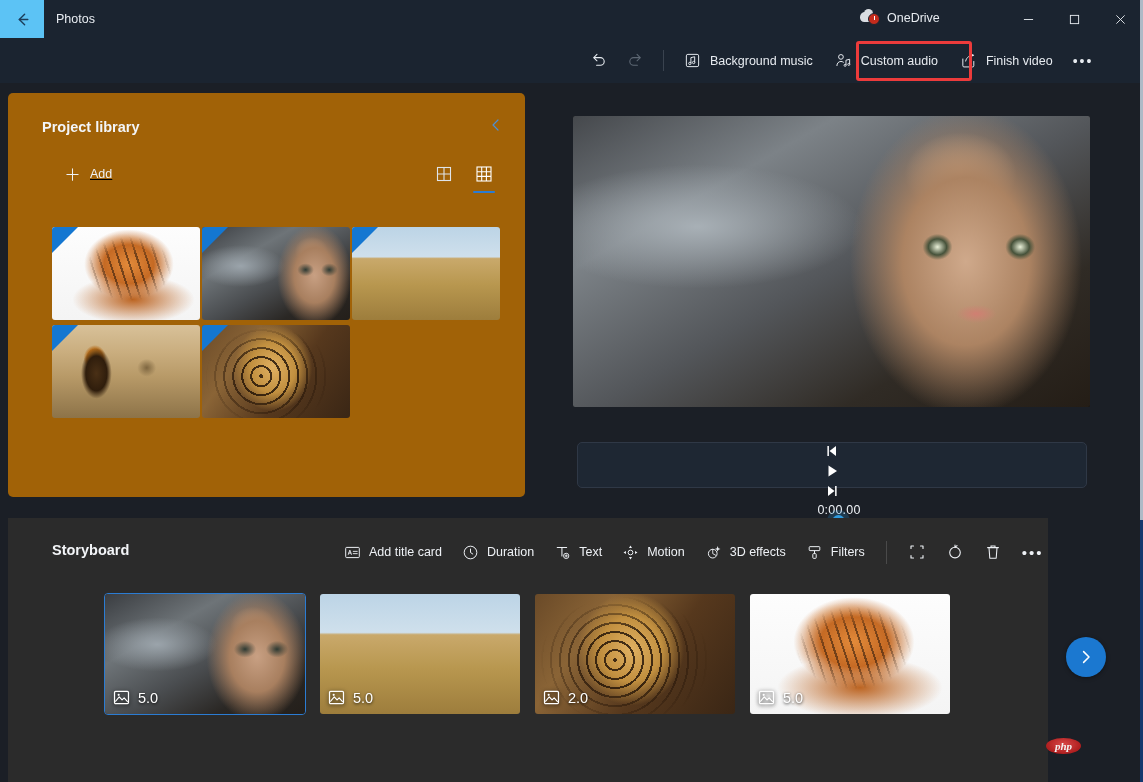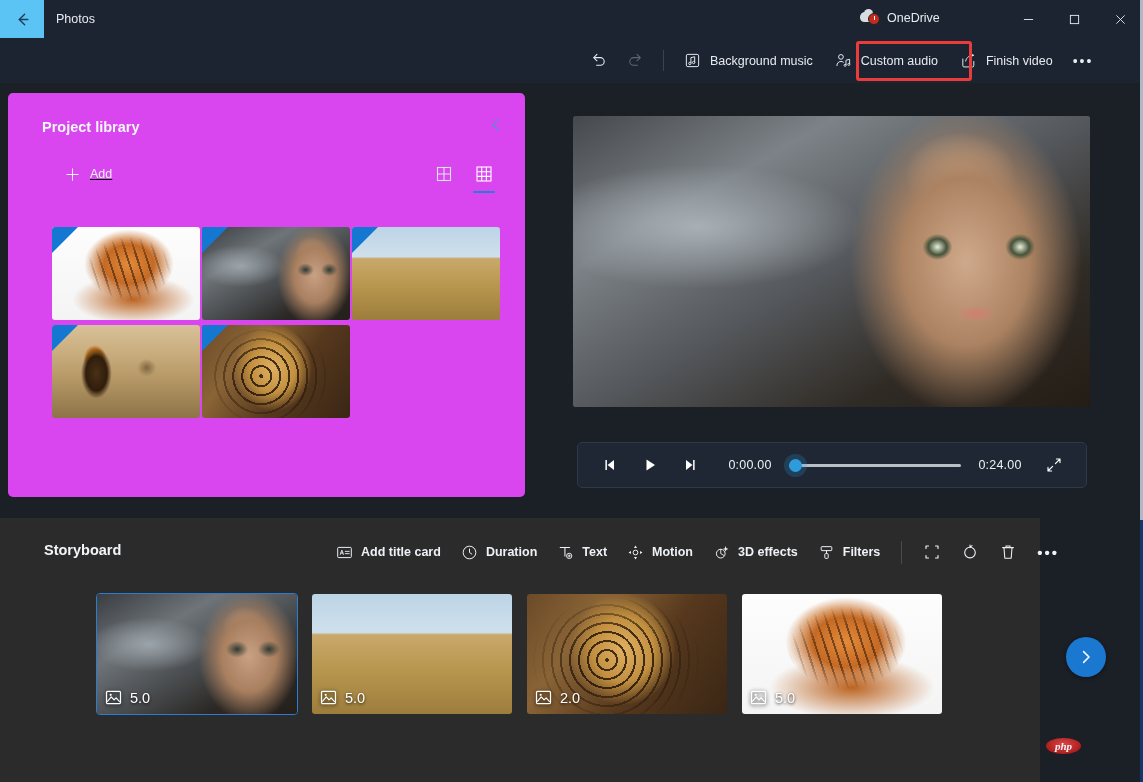--- a/index.html
+++ b/index.html
@@ -118,21 +118,21 @@
     position: absolute; left: 856px; top: 41px;
     width: 116px; height: 40px;
     border: 3px solid #ec3b3b; border-radius: 3px;
     pointer-events: none;
   }
 
   
   .library {
     position: absolute; left: 8px; top: 93px;
     width: 517px; height: 404px;
-    background: #d946ef; border-radius: 5px;
+    background: #a16207; border-radius: 5px;
   }
   .lib-head {
     display: flex; align-items: center; justify-content: space-between;
     padding: 21px 18px 0 34px;
   }
   .lib-title { font-size: 14.5px; color: #f3f5f8; font-weight: 600; }
   .lib-collapse { cursor: pointer; padding: 4px; }
   .lib-collapse svg { width: 14px; height: 14px; }
   .lib-tools {
     display: flex; align-items: center; justify-content: space-between;
@@ -263,21 +263,21 @@
       radial-gradient(ellipse 3.2% 5% at 70.5% 45%, #e9f0d8 0%, #46523a 55%, rgba(70,82,58,0) 90%),
       radial-gradient(ellipse 3.2% 5% at 86.5% 45%, #e9f0d8 0%, #46523a 55%, rgba(70,82,58,0) 90%),
       radial-gradient(ellipse 5% 4% at 78% 68%, #d07f72 0%, rgba(208,127,114,0) 78%);
   }
 
   .pbar {
     position: absolute; left: 577px; top: 442px;
     width: 510px; height: 46px;
     background: #1e2733; border: 1px solid #2f3846;
     border-radius: 5px;
-    display: flex; align-items: center; padding: 0 14px; gap: 4px;
+    display: flex; align-items: center; padding: 0 14px; gap: 4px; flex-direction: column;
   }
   .pbtn {
     width: 36px; height: 32px; border-radius: 4px;
     display: flex; align-items: center; justify-content: center;
     cursor: pointer;
   }
   .ptime {
     font-size: 12.5px; color: #eef1f5; letter-spacing: .2px;
     min-width: 48px; text-align: center;
   }
@@ -292,39 +292,39 @@
   }
   .scrub-thumb {
     position: absolute; left: 0; width: 13px; height: 13px;
     border-radius: 50%; background: #2e9bdf;
     box-shadow: 0 0 0 5px rgba(46,155,223,.22);
   }
   .pexpand { margin-left: 8px; }
 
   
   .storyboard {
-    position: absolute; left: 0; top: 518px;
+    position: absolute; left: 8px; top: 518px;
     width: 1040px; height: 264px;
     background: #2b2b2b;
   }
   .sb-head {
     position: relative; height: 68px; display: flex; align-items: center;
   }
   .sb-title {
     position: absolute; left: 44px; top: 24px;
     font-size: 14.5px; color: #f3f5f8; font-weight: 600;
   }
   .sb-tools {
     position: absolute; left: 326px; top: 17px;
     display: flex; align-items: center;
   }
   .sbtn {
     height: 34px; display: flex; align-items: center; gap: 8px;
     padding: 0 10px; border-radius: 4px; cursor: pointer;
-    color: #eef1f5; font-size: 12.5px; white-space: nowrap; font-weight: bold;
+    color: #eef1f5; font-size: 12.5px; white-space: nowrap;
   }
   .sbtn.icon-only { padding: 0 10px; }
   .sbsep { width: 1px; height: 23px; background: #4a4a4a; margin: 0 11px; }
 
   .sb-strip {
     position: absolute; left: 0; top: 76px;
     width: 1143px; height: 150px;
     display: flex; gap: 15px; padding-left: 97px;
   }
   .sb-card {

